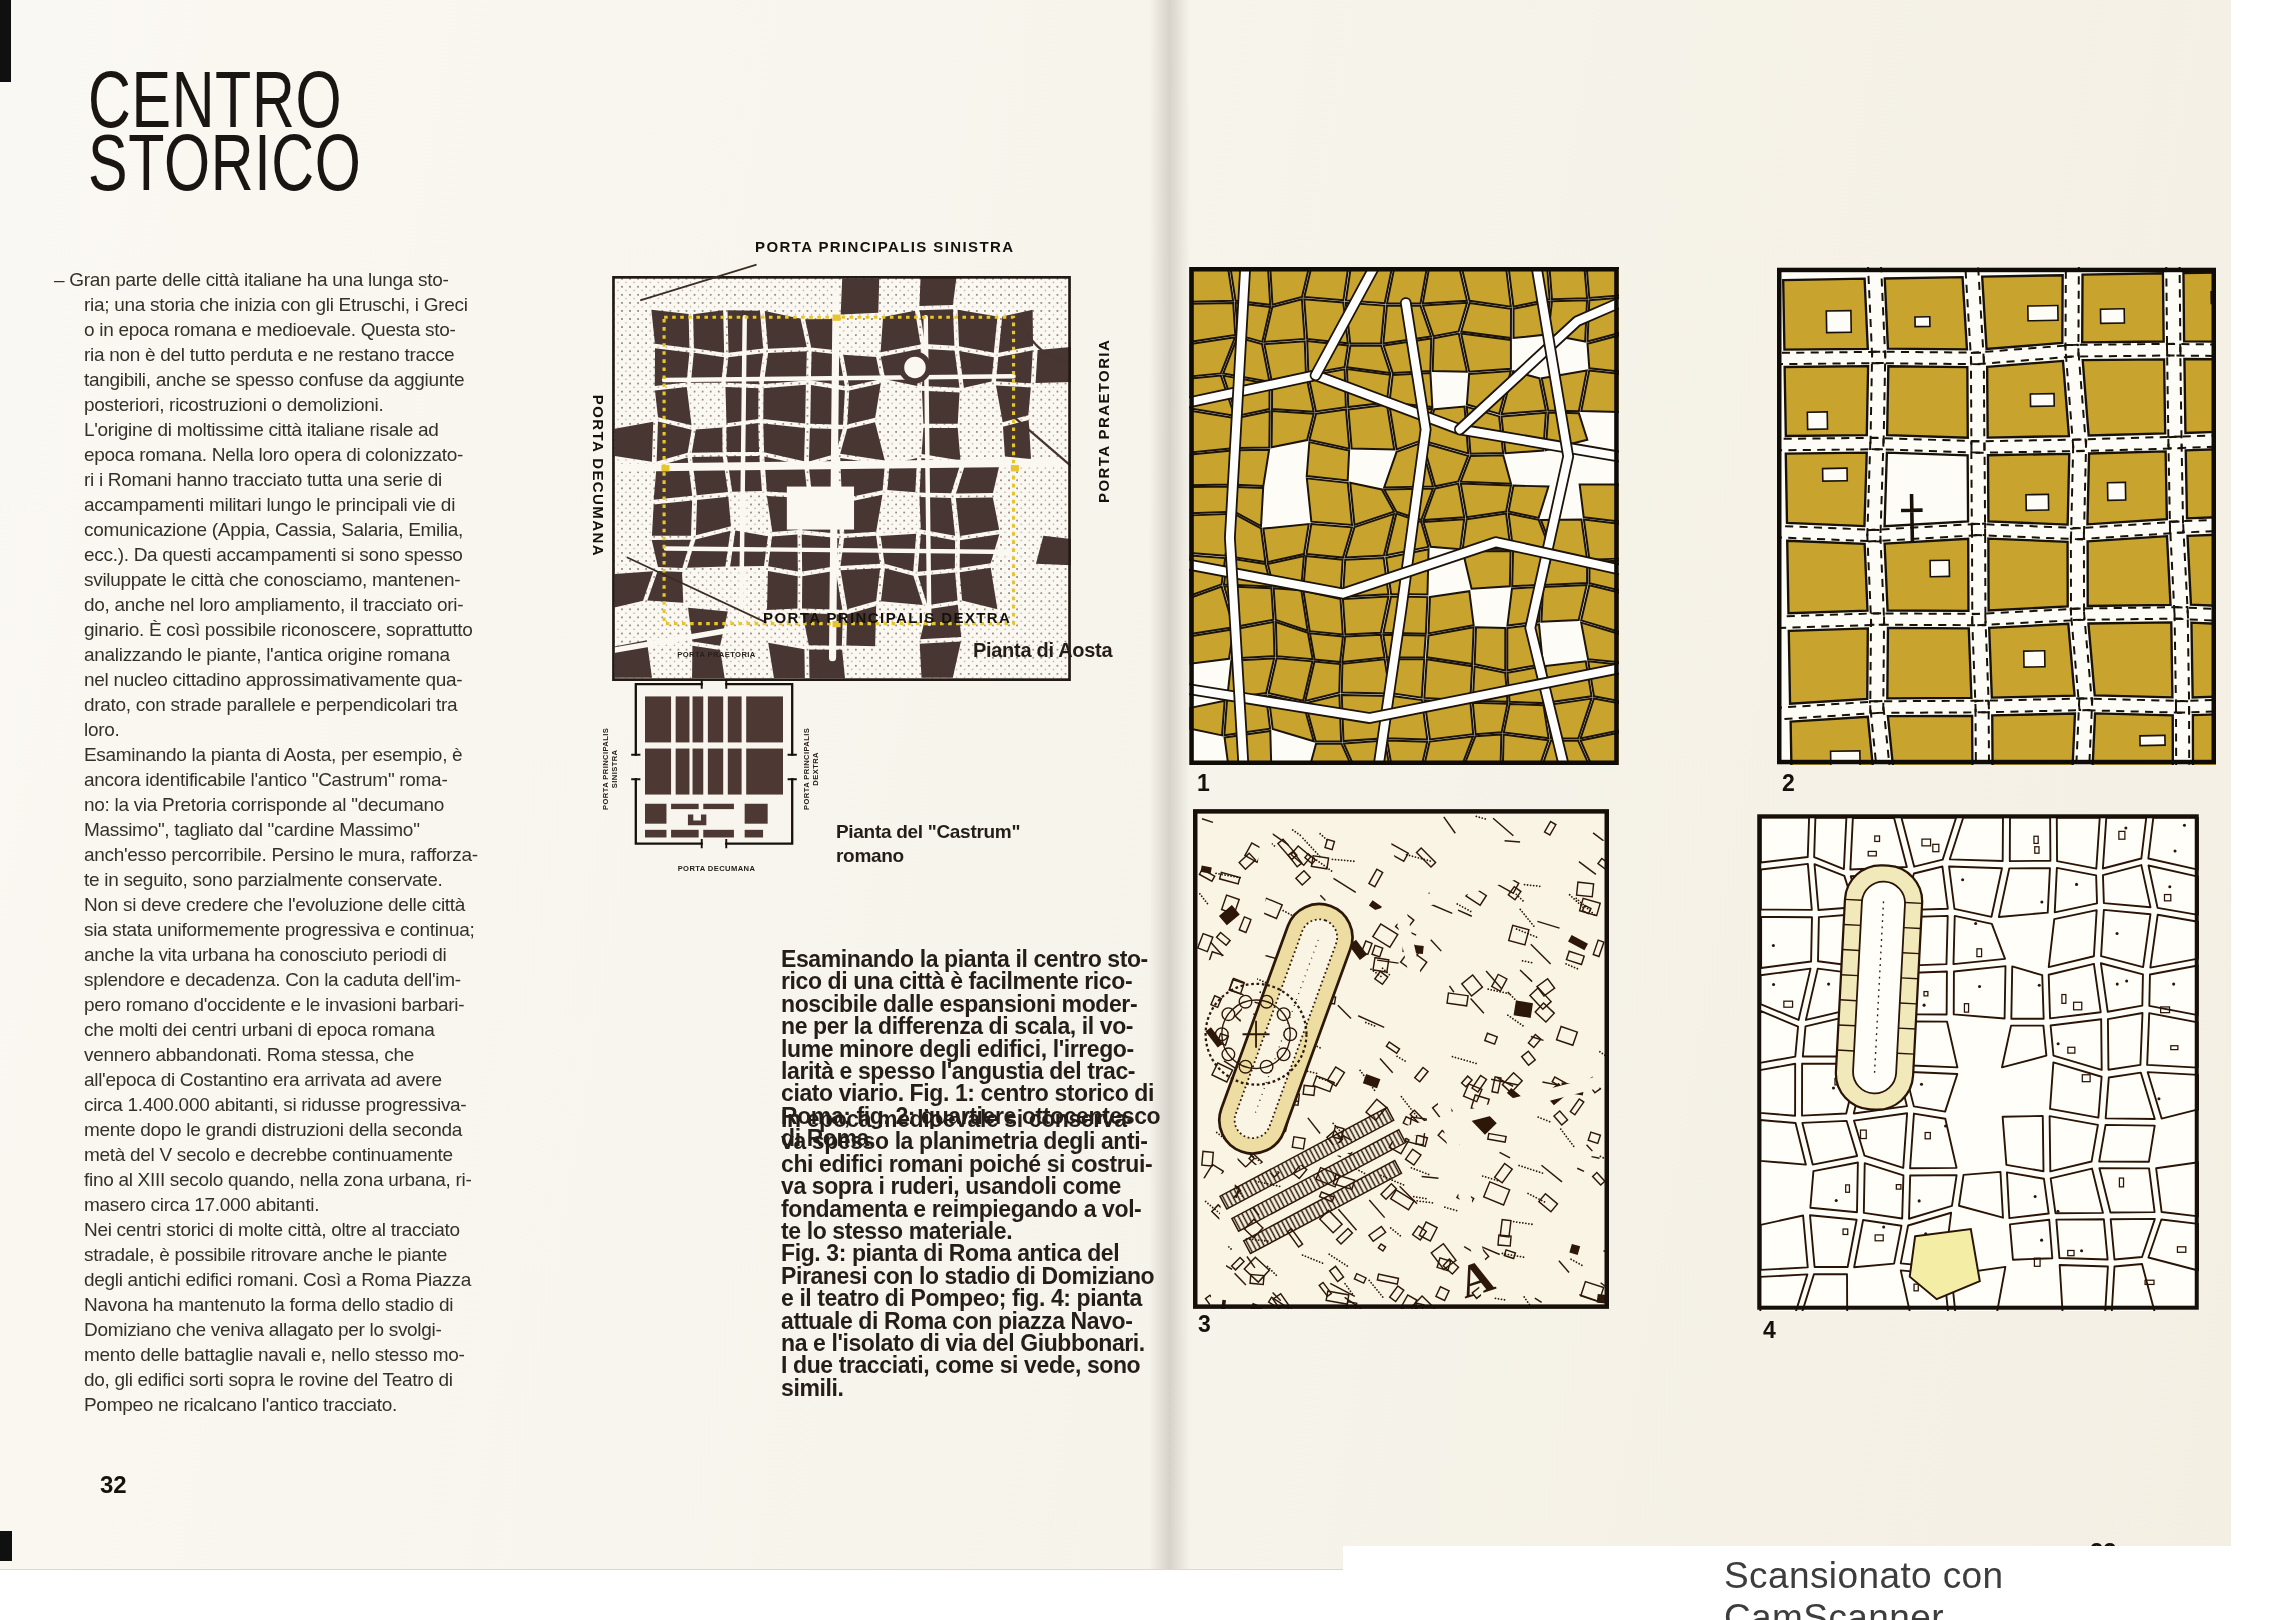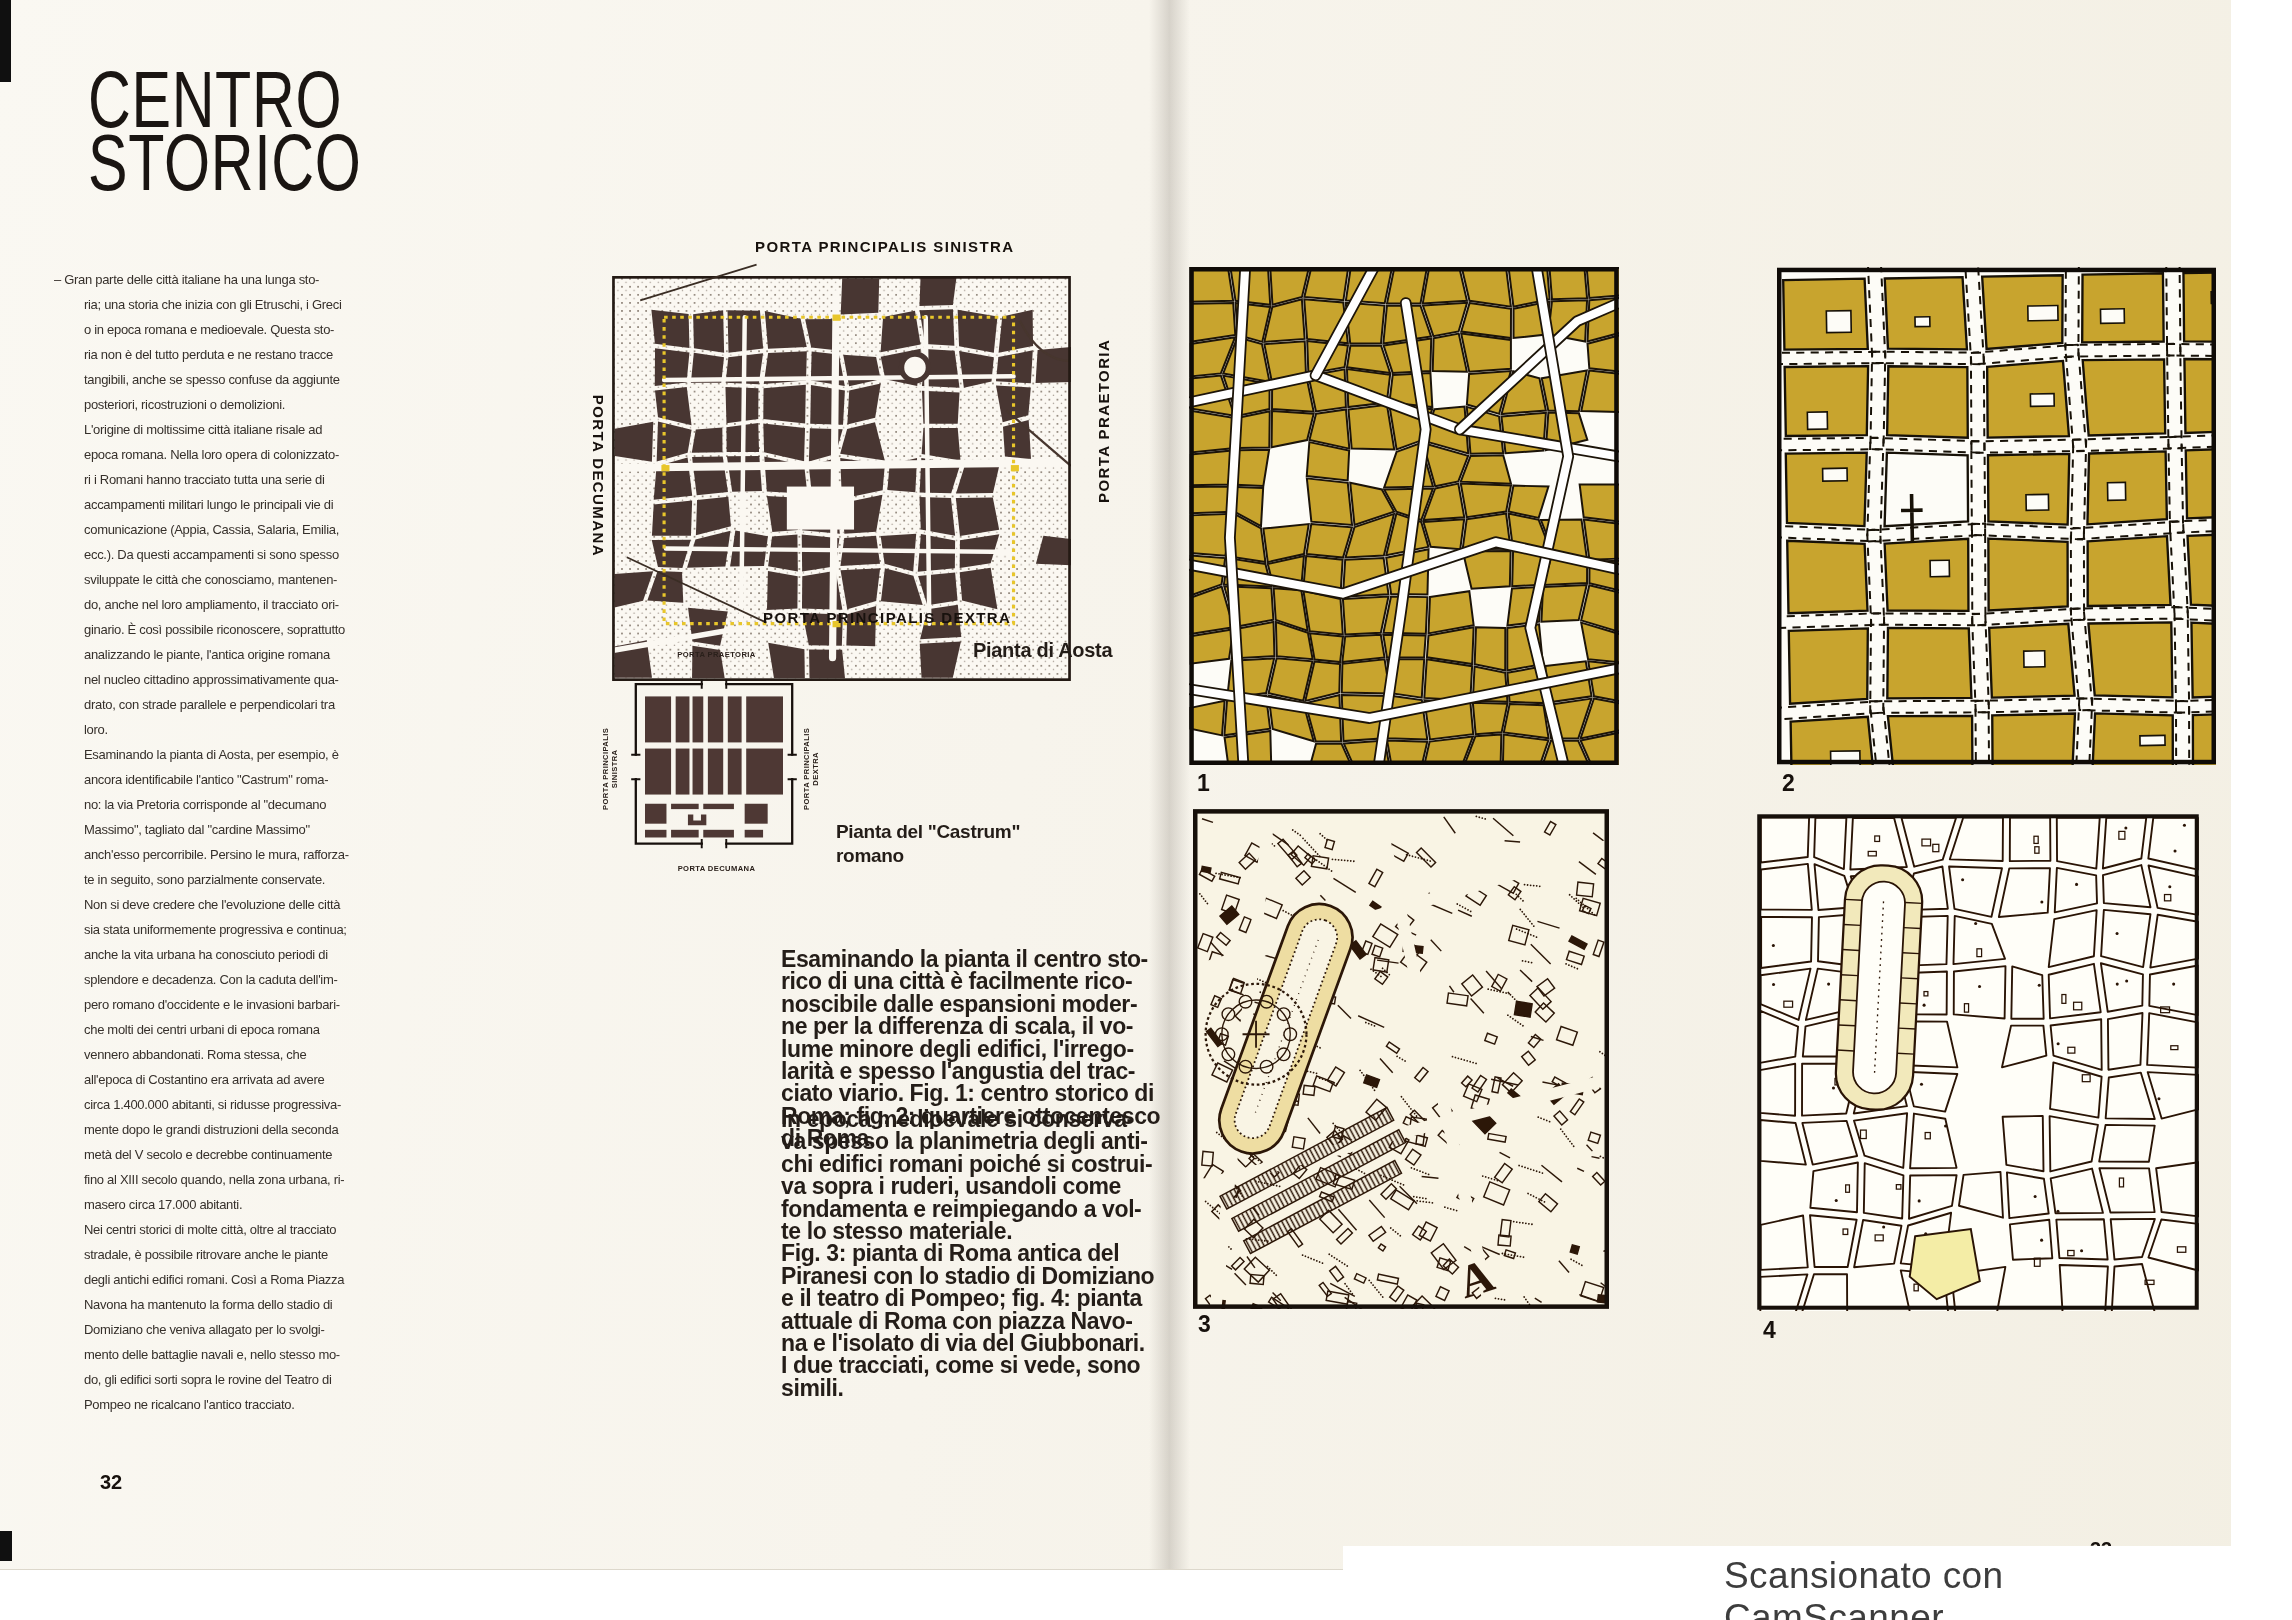--- a/index.html
+++ b/index.html
@@ -6,33 +6,33 @@
   #stage{position:relative;width:2231px;height:1620px;overflow:hidden;
          font-family:"Liberation Sans",sans-serif;color:#332b27;}
   .abs{position:absolute;}
   .paper{left:0;top:0;width:2293px;height:1569px;
          background:linear-gradient(100deg,#faf8f2 0%,#f7f4ec 45%,#f3efe3 100%);
          border-bottom:1.8px solid #ddd8cc;z-index:1;}
   .gutter{left:1149px;top:0;width:41px;height:1569px;z-index:2;
           background:linear-gradient(to right,rgba(70,60,50,0) 0%,rgba(70,60,50,.18) 50%,rgba(70,60,50,0) 100%);}
   .title{left:88px;top:68px;font-size:79px;line-height:63px;font-weight:400;
          color:#1a1512;letter-spacing:0.9px;transform:scaleX(.75);transform-origin:left top;z-index:3;}
-  .bodytext{left:54px;top:267px;width:502px;font-size:13px;line-height:25px;
+  .bodytext{left:54px;top:267px;width:502px;font-size:19px;line-height:25px;
             letter-spacing:-0.3px;white-space:pre;color:#36302b;
             padding-left:30px;text-indent:-30px;z-index:3;}
   .capcol{left:781px;width:345px;font-weight:700;font-size:23px;line-height:22.4px;
           letter-spacing:-0.4px;white-space:pre;color:#241d18;z-index:3;}
   .maplabel{font-weight:700;font-size:15px;letter-spacing:1.4px;color:#17110d;z-index:4;white-space:pre;}
   .vwrap{height:19.7px;display:flex;align-items:center;justify-content:center;z-index:4;}
   .tiny{font-size:7.6px;font-weight:700;letter-spacing:0.4px;color:#2a201b;line-height:8.5px;
         text-align:center;white-space:pre;z-index:4;}
   .figcap{font-weight:700;font-size:19px;line-height:24px;letter-spacing:-0.3px;
           color:#241d18;white-space:pre-line;z-index:3;}
   .fignum{font-weight:700;font-size:23px;color:#17110d;z-index:3;}
-  .pagenum{font-weight:700;font-size:20px;color:#17110d;z-index:3;}
+  .pagenum{font-weight:700;font-size:24px;color:#17110d;z-index:3;}
   .scanmark{background:#101010;z-index:6;}
   .whiteband{left:1343px;top:1546px;width:949px;height:74px;background:#ffffff;z-index:4;}
   .watermark{left:1724px;top:1555px;font-size:37px;color:#3d3d3d;letter-spacing:0.4px;z-index:5;}
   svg{display:block;}
   .figsvg{z-index:3;}
 </style>
 </head>
 <body>
 
 <div id="stage">

